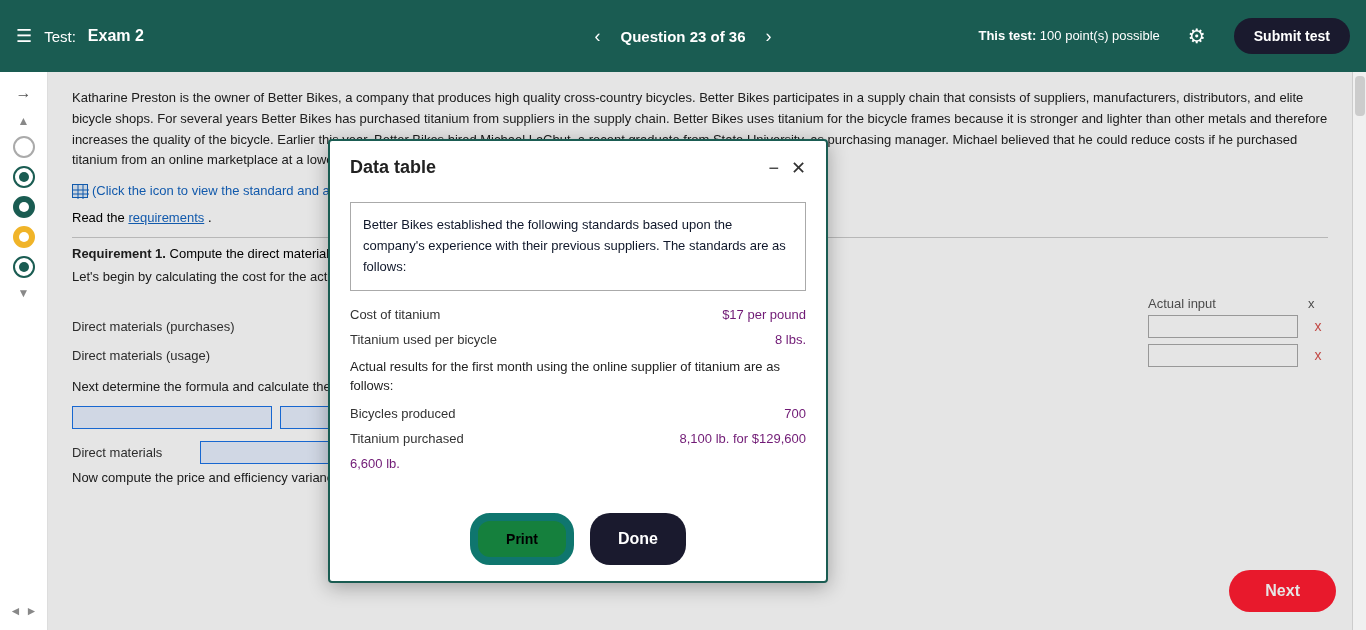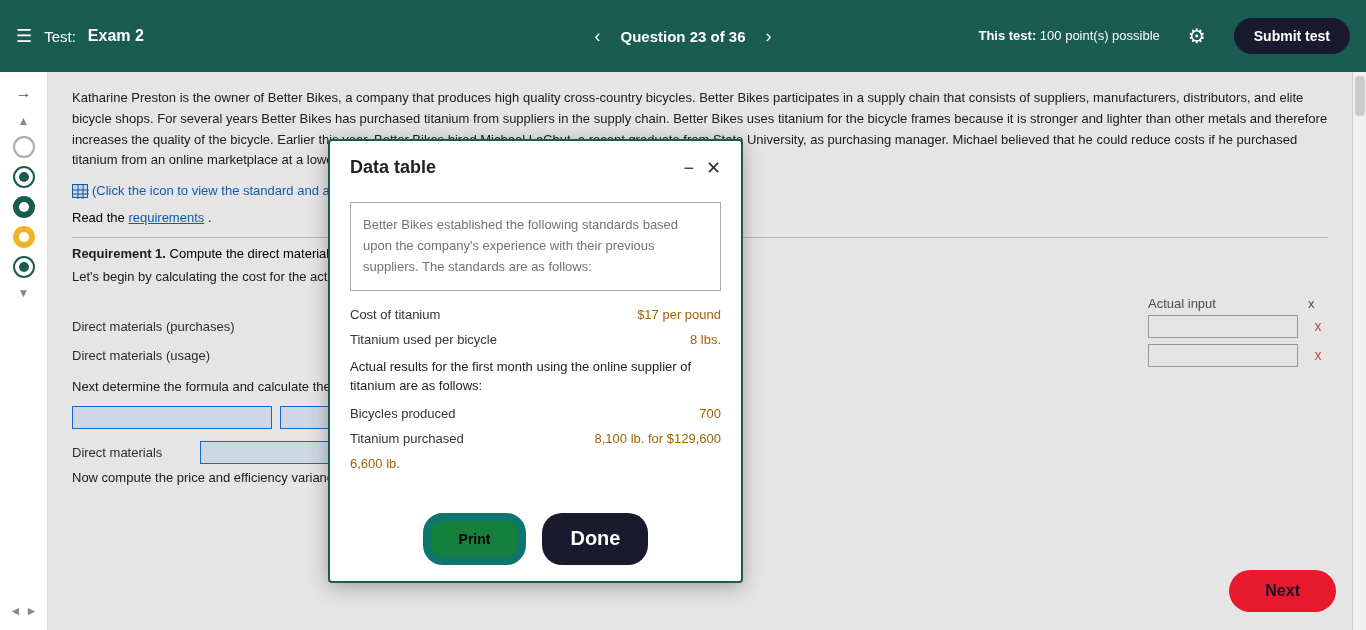--- a/index.html
+++ b/index.html
@@ -152,21 +152,21 @@
       display: flex;
       align-items: center;
       justify-content: flex-start;
       padding-left: 280px;
       padding-top: 20px;
     }
     .modal {
       background: white;
       border: 2px solid #1a5c52;
       border-radius: 4px;
-      width: 415px;
+      width: 500px;
       min-height: 420px;
       padding: 0;
       position: relative;
       box-shadow: 0 4px 20px rgba(0,0,0,0.3);
     }
     .modal-header {
       display: flex;
       justify-content: space-between;
       align-items: center;
       padding: 16px 20px 8px 20px;
@@ -181,32 +181,32 @@
       cursor: pointer;
       color: #333;
       line-height: 1;
     }
     .modal-body { padding: 16px 20px; }
     .modal-description {
       border: 1px solid #aaa;
       padding: 12px;
       font-size: 13px;
       line-height: 1.6;
-      color: #737373;
+      color: #0f172a;
       margin-bottom: 16px;
     }
     .data-row {
       display: flex;
       justify-content: space-between;
       align-items: flex-start;
       margin-bottom: 10px;
       font-size: 13px;
     }
     .data-label { color: #333; flex: 1; }
-    .data-value { color: #a16207; text-align: center; }
+    .data-value { color: #701a75; text-align: center; }
     .section-text { font-size: 13px; color: #222; margin-bottom: 10px; line-height: 1.5; }
     .modal-footer {
       display: flex;
       justify-content: center;
       gap: 16px;
       padding: 16px 20px;
     }
     .print-btn {
       background: #15803d;
       border: 8px solid #0f766e;
@@ -215,32 +215,32 @@
       font-size: 14px;
       cursor: pointer;
       font-weight: 700;
     }
     .done-btn {
       background: #1a1a2e;
       color: white;
       border: none;
       border-radius: 20px;
       padding: 11px 28px;
-      font-size: 20px;
+      font-size: 16px;
       font-weight: 600;
       cursor: pointer;
     }
 
     
     .next-btn {
       position: fixed;
       bottom: 18px;
       right: 30px;
       background: #e8192c;
-      color: #0f172a;
+      color: #e5e5e5;
       border: none;
       border-radius: 24px;
       padding: 12px 36px;
       font-size: 16px;
       font-weight: 600;
       cursor: pointer;
       z-index: 100;
     }
 
     

